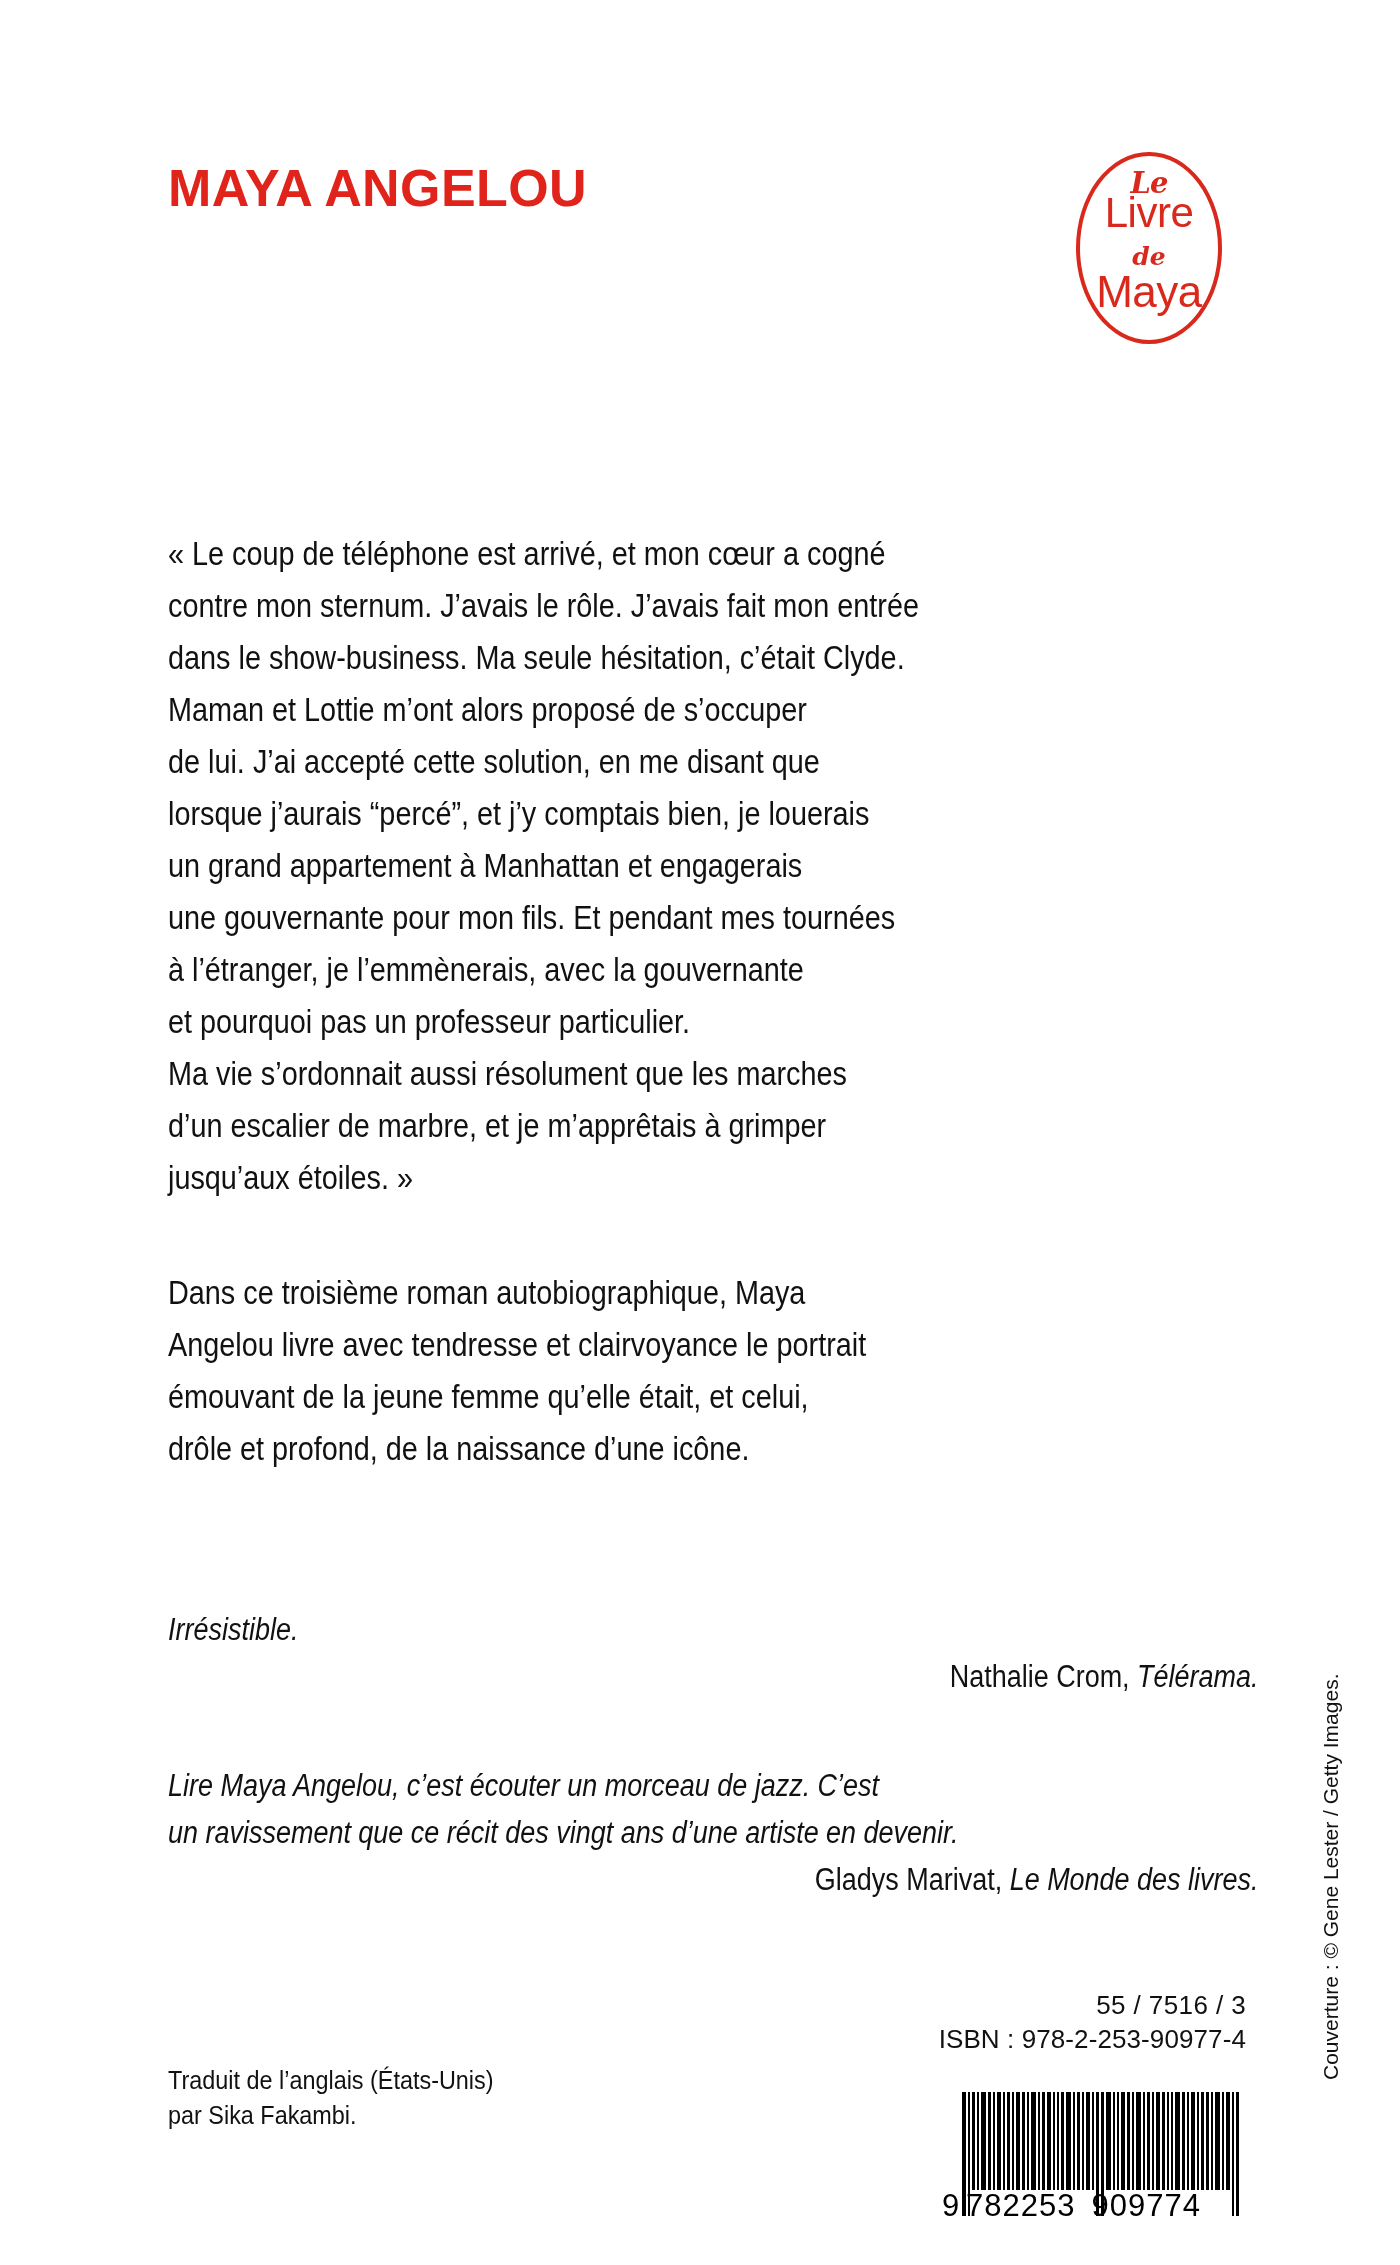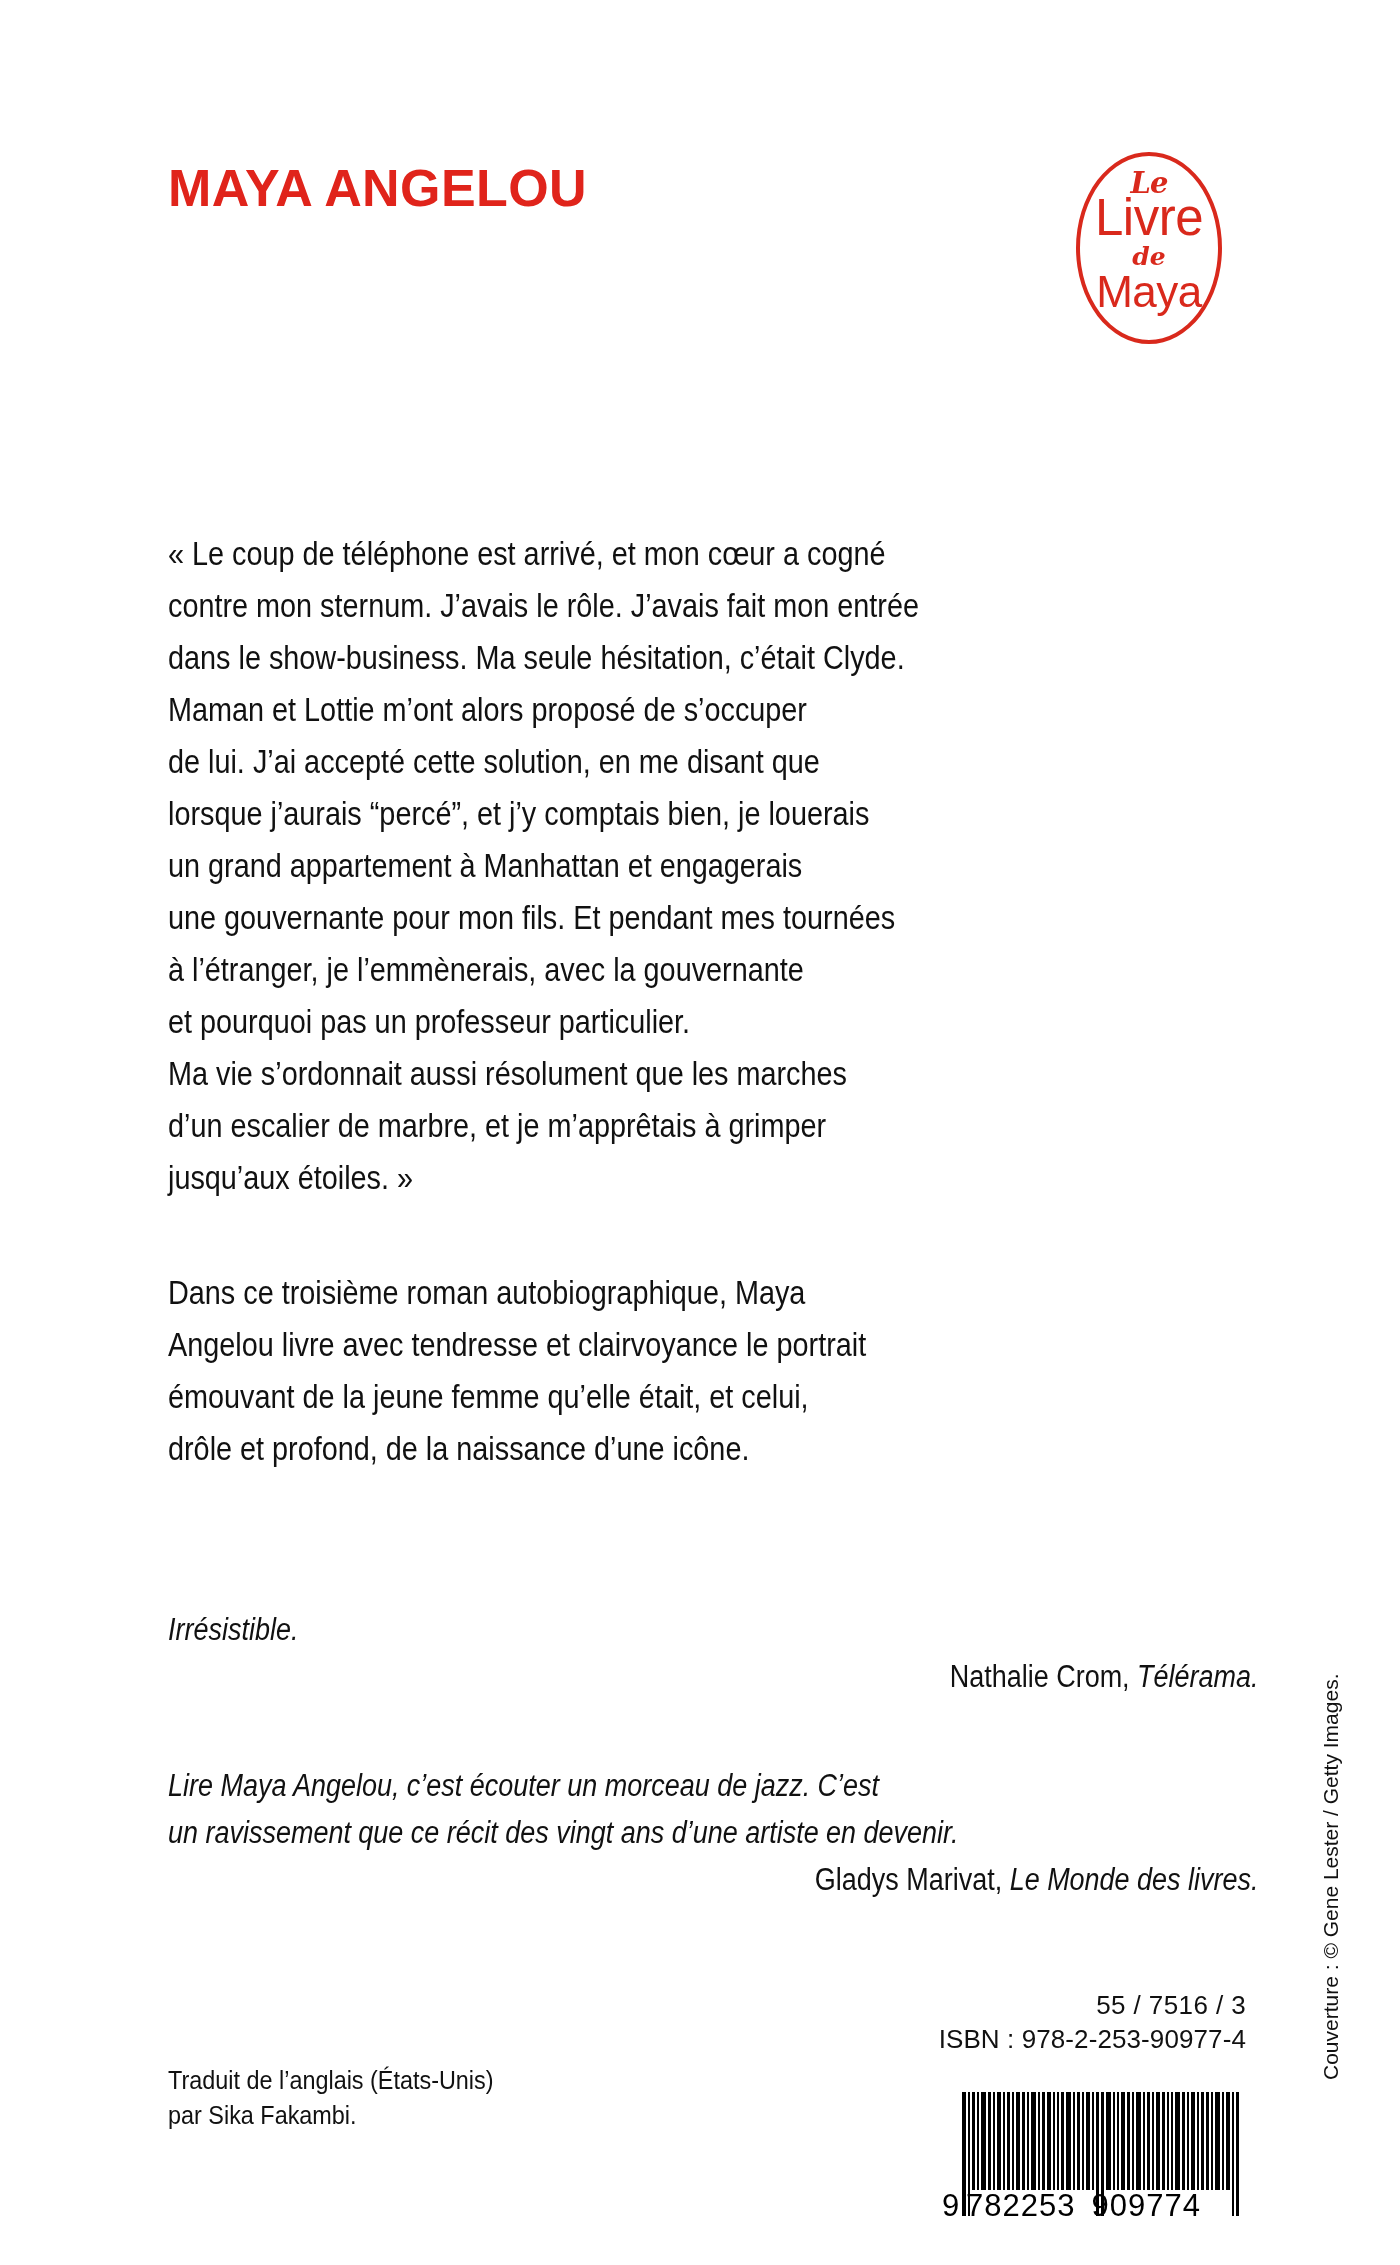--- a/index.html
+++ b/index.html
@@ -73,21 +73,21 @@
     font-size: 29px;
     color: #D9291C;
     letter-spacing: -1px;
   }
   #publisher-logo .lg-livre {
     position: absolute;
     left: 0; right: 0;
     top: 40px;
     text-align: center;
     font-family: "Liberation Sans", sans-serif;
-    font-size: 51px;
+    font-size: 42px;
     line-height: 1;
     color: #D9291C;
     letter-spacing: -0.5px;
   }
   #publisher-logo .lg-de {
     position: absolute;
     left: 0; right: 0;
     top: 90px;
     text-align: center;
     font-family: "DejaVu Serif", serif;

